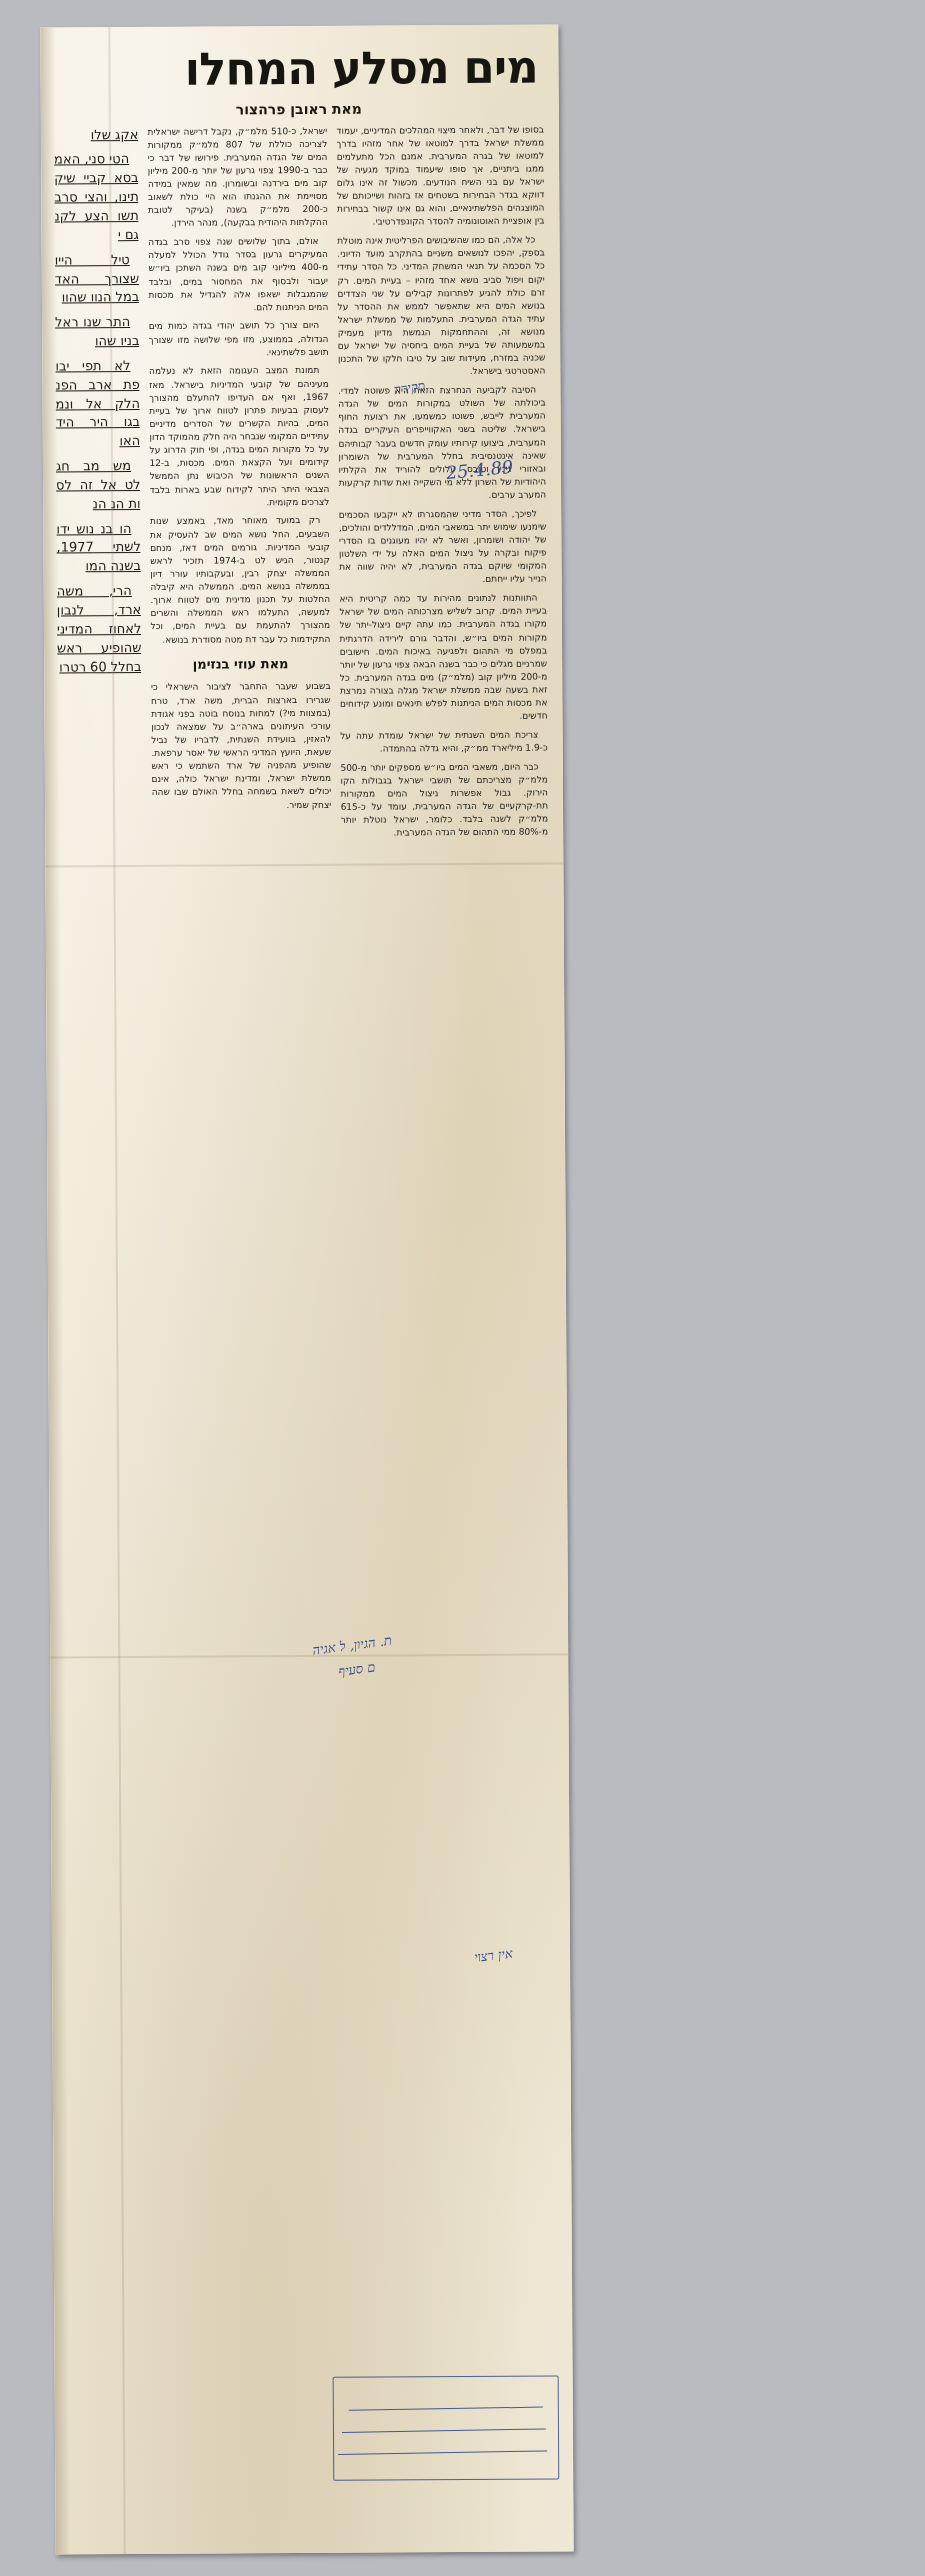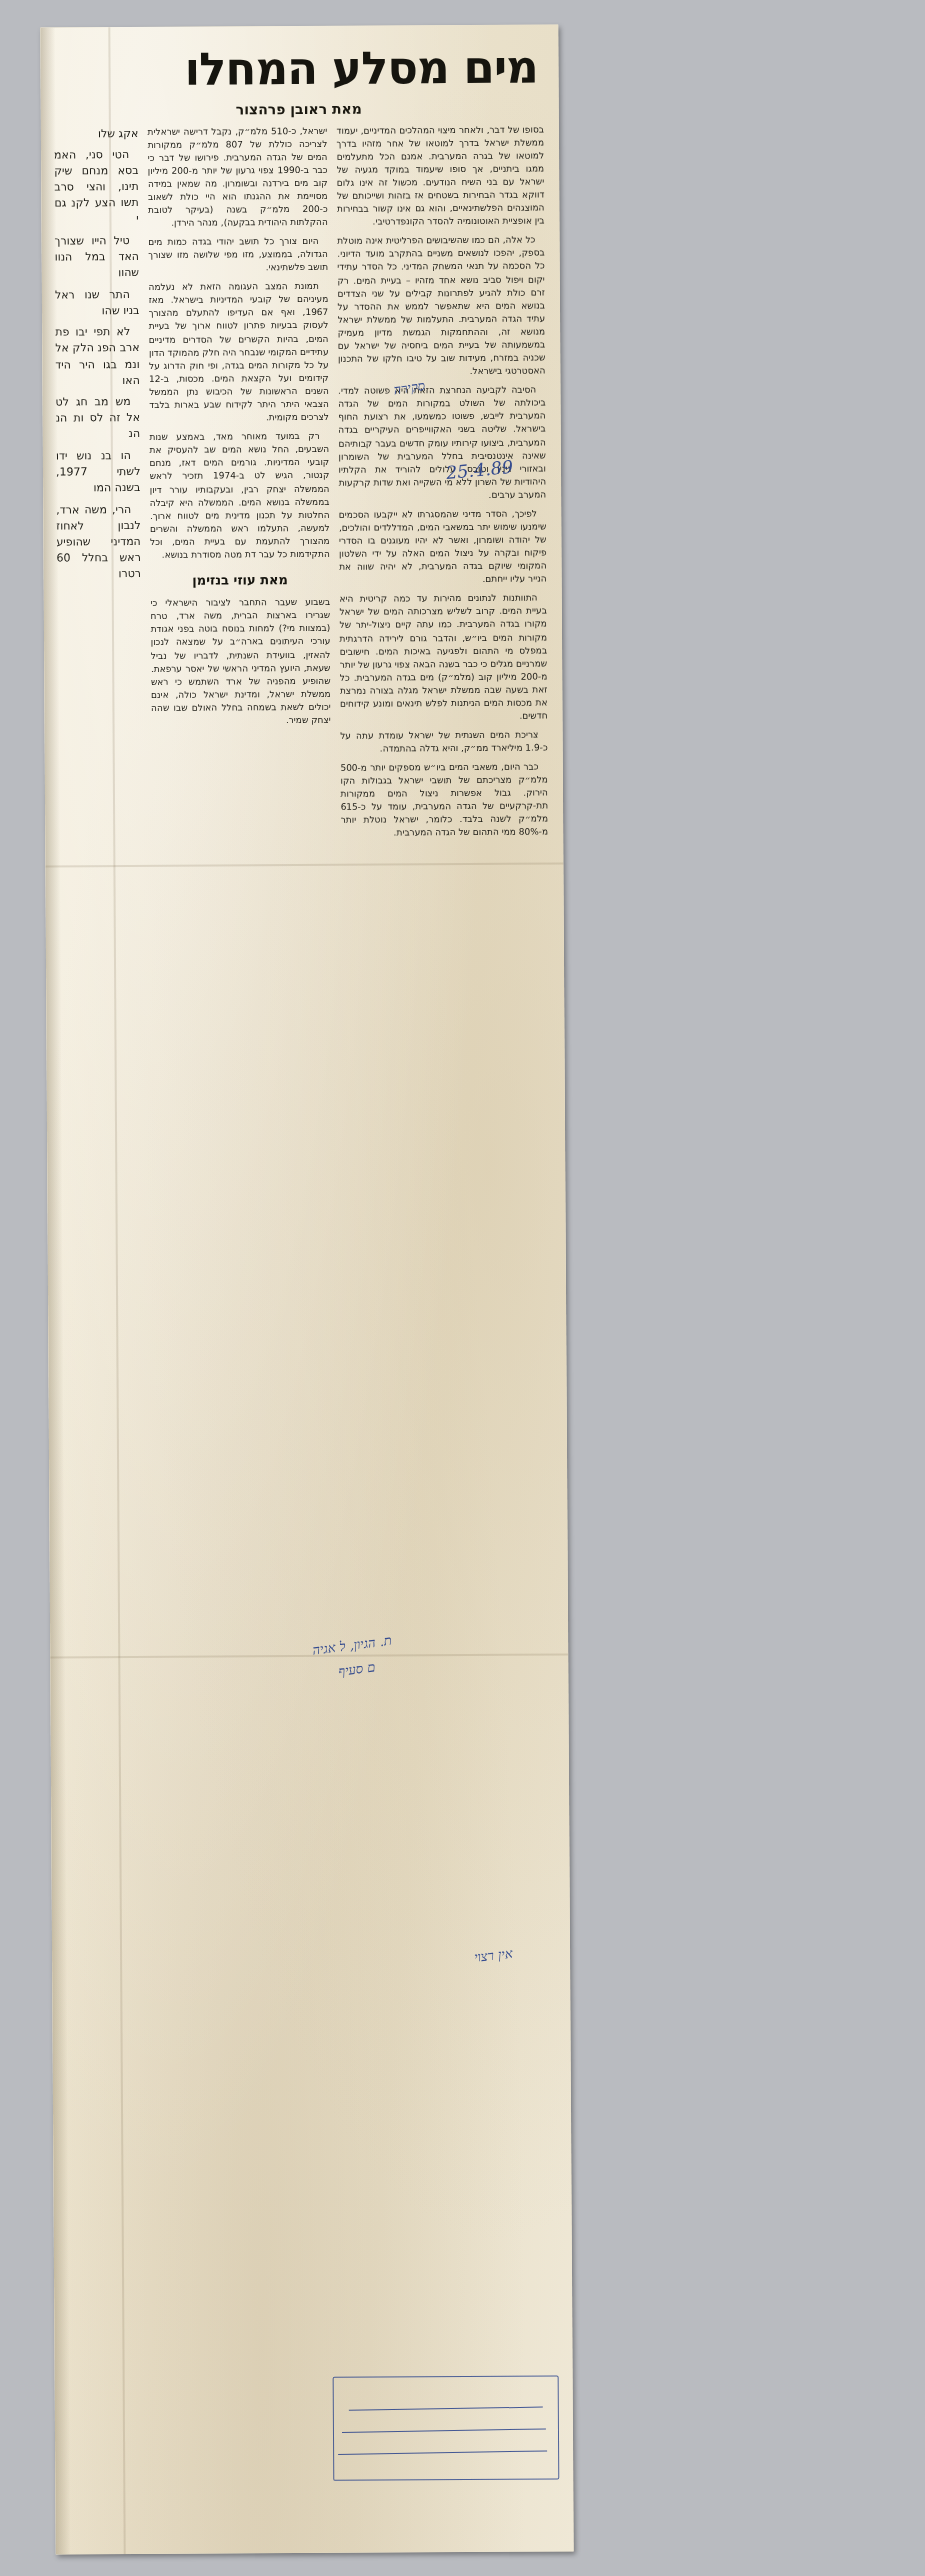--- a/index.html
+++ b/index.html
@@ -69,21 +69,21 @@
     line-height:1.46;
     text-align:justify;
     color:#1b1a14;
     direction:rtl;
   }
   .col p{margin:0 0 5.6px 0;text-indent:9.3px;}
   .col p.noind{text-indent:0;}
   .c1{width:209px;}   
   .c2{width:181px;}
   .c3{width:85px;overflow:hidden;} 
-  .c3 p{font-size:11px;}
+  .c3 p{font-size:13px;text-decoration:underline;}
 
   .subhead{
     text-align:center;
     font-family:"DejaVu Sans", sans-serif;
     font-weight:bold;
     font-size:13px;
     margin:9.3px 0 6.5px 0;
     color:#15140e;
   }
 
@@ -142,32 +142,33 @@
         <p>כל אלה, הם כמו שהשיבושים הפרליטית אינה מוטלת בספק, יהפכו לנושאים משניים בהתקרב מועד הדיוני. כל הסכמה על תנאי המשחק המדיני. כל הסדר עתידי יקום ויפול סביב נושא אחד מזהיו – בעיית המים. רק זרם כולת להגיע לפתרונות קבילים על שני הצדדים בנושא המים היא שתאפשר לממש את ההסדר על עתיד הגדה המערבית. התעלמות של ממשלת ישראל מנושא זה, וההתחמקות הגמשת מדיון מעמיק במשמעותה של בעיית המים ביחסיה של ישראל עם שכניה במזרח, מעידות שוב על טיבו חלקו של התכנון האסטרטגי בישראל.</p>
         <p>הסיבה לקביעה הנחרצת הזאת היא פשוטה למדי. ביכולתה של השולט במקורות המים של הגדה המערבית לייבש, פשוטו כמשמעו, את רצועת החוף בישראל. שליטה בשני האקווייפרים העיקריים בגדה המערבית, ביצועו קירותיו עומק חדשים בעבר קבותיהם שאינה אינטנסיבית בחלל המערבית של השומרון ובאזורי גינין וטובס, עלולים להוריד את הקלתיו היהודיות של השרון ללא מי השקייה ואת שדות קרקעות המערב ערבים.</p>
         <p>לפיכך, הסדר מדיני שהמסגרתו לא ייקבעו הסכמים שימנעו שימוש יתר במשאבי המים, המדללדים והולכים, של יהודה ושומרון, ואשר לא יהיו מעוגנים בו הסדרי פיקוח ובקרה על ניצול המים האלה על ידי השלטון המקומי שיוקם בגדה המערבית, לא יהיה שווה את הנייר עליו ייחתם.</p>
         <p>התוותנות לנתונים מהירות עד כמה קריטית היא בעיית המים. קרוב לשליש מצרכותה המים של ישראל מקורו בגדה המערבית. כמו עתה קיים ניצול-יתר של מקורות המים ביו״ש, והדבר גורם לירידה הדרגתית במפלס מי התהום ולפגיעה באיכות המים. חישובים שמרניים מגלים כי כבר בשנה הבאה צפוי גרעון של יותר מ-200 מיליון קוב (מלמ״ק) מים בגדה המערבית. כל זאת בשעה שבה ממשלת ישראל מגלה בצורה נמרצת את מכסות המים הניתנות לפלש תינאים ומונע קידוחים חדשים.</p>
         <p>צריכת המים השנתית של ישראל עומדת עתה על כ-1.9 מיליארד ממ״ק, והיא גדלה בהתמדה.</p>
         <p>כבר היום, משאבי המים ביו״ש מספקים יותר מ-500 מלמ״ק מצריכתם של תושבי ישראל בגבולות הקו הירוק. גבול אפשרות ניצול המים ממקורות תת-קרקעיים של הגדה המערבית, עומד על כ-615 מלמ״ק לשנה בלבד. כלומר, ישראל נוטלת יותר מ-80% ממי התהום של הגדה המערבית.</p>
       </div>
 
       <div class="col c2">
         <p class="noind">ישראל, כ-510 מלמ״ק, נקבל דרישה ישראלית לצריכה כוללת של 807 מלמ״ק ממקורות המים של הגדה המערבית. פירושו של דבר כי כבר ב-1990 צפוי גרעון של יותר מ-200 מיליון קוב מים בירדנה ובשומרון. מה שמאין במידה מסויימת את ההגנתו הוא היי כולת לשאוב כ-200 מלמ״ק בשנה (בעיקר לטובת ההקלתות היהודית בבקעה), מנהר הירדן.</p>
+        <p>אולם, בתוך שלושים שנה צפוי סרב בגדה המעיקרים גרעון בסדר גודל הכולל למעלה מ-400 מיליוני קוב מים בשנה השתכן ביו״ש יעבור ולבסוף את המחסור במים, ובלבד שהמגבלות ישאפו אלה להגדיל את מכסות המים הניתנות להם.</p>
         <p>היום צורך כל תושב יהודי בגדה כמות מים הגדולה, בממוצע, מזו מפי שלושה מזו שצורך תושב פלשתינאי.</p>
         <p>תמונת המצב העגומה הזאת לא נעלמה מעיניהם של קובעי המדיניות בישראל. מאז 1967, ואף אם העדיפו להתעלם מהצורך לעסוק בבעיות פתרון לטווח ארוך של בעיית המים, בהיות הקשרים של הסדרים מדיניים עתידיים המקומי שנבחר היה חלק מהמוקד הדון על כל מקורות המים בגדה, ופי חוק הדרוג על קידומים ועל הקצאת המים. מכסות, ב-12 השנים הראשונות של הכיבוש נתן הממשל הצבאי היתר היתר לקידוח שבע בארות בלבד לצרכים מקומית.</p>
         <p>רק במועד מאוחר מאד, באמצע שנות השבעים, החל נושא המים שב להעסיק את קובעי המדיניות. גורמים המים דאז, מנחם קנטור, הגיש לט ב-1974 תזכיר לראש הממשלה יצחק רבין, ובעקבותיו עורר דיון בממשלה בנושא המים. הממשלה היא קיבלה החלטות על תכנון מדינית מים לטווח ארוך. למעשה, התעלמו ראש הממשלה והשרים מהצורך להתעמת עם בעיית המים, וכל התקידמות כל עבר דת מטה מסודרת בנושא.</p>
 
         <div class="subhead">מאת עוזי בנזימן</div>
 
         <p class="noind">בשבוע שעבר התחבר לציבור הישראלי כי שגרירו בארצות הברית, משה ארד, טרח (במצוות מי?) למחות בנוסח בוטה בפני אגודת עורכי העיתונים בארה״ב על שמצאה לנכון להאזין, בוועידת השנתית, לדבריו של נביל שעאת, היועץ המדיני הראשי של יאסר ערפאת. שהופיע מהפניה של ארד השתמש כי ראש ממשלת ישראל, ומדינת ישראל כולה, אינם יכולים לשאת בשמחה בחלל האולם שבו שהה יצחק שמיר.</p>
       </div>
 
       <div class="col c3">
         <p class="noind">אקג שלו</p>
-        <p>הטי סני, האמ בסא מנחם שיק תינו, והצי סרב תשו הצע לקנ גם י</p>
+        <p>הטי סני, האמ בסא קביי שיק תינו, והצי סרב תשו הצע לקנ גם י</p>
         <p>טיל הייו שצורך האד במל הנוו שהוו</p>
         <p>התר שנו ראל בניו שהו</p>
         <p>לא תפי יבו פת ארב הפנ הלק אל ונמ בגו היר היד האו</p>
         <p>מש מב חג לט אל זה לס ות הנ הנ</p>
         <p>הו בנ נוש ידו לשתי 1977, בשנה המו</p>
         <p>הרי, משה ארד, לנבון לאחוז המדיני שהופיע ראש בחלל 60 רטרו</p>
       </div>
 
     </div>
   </div>

